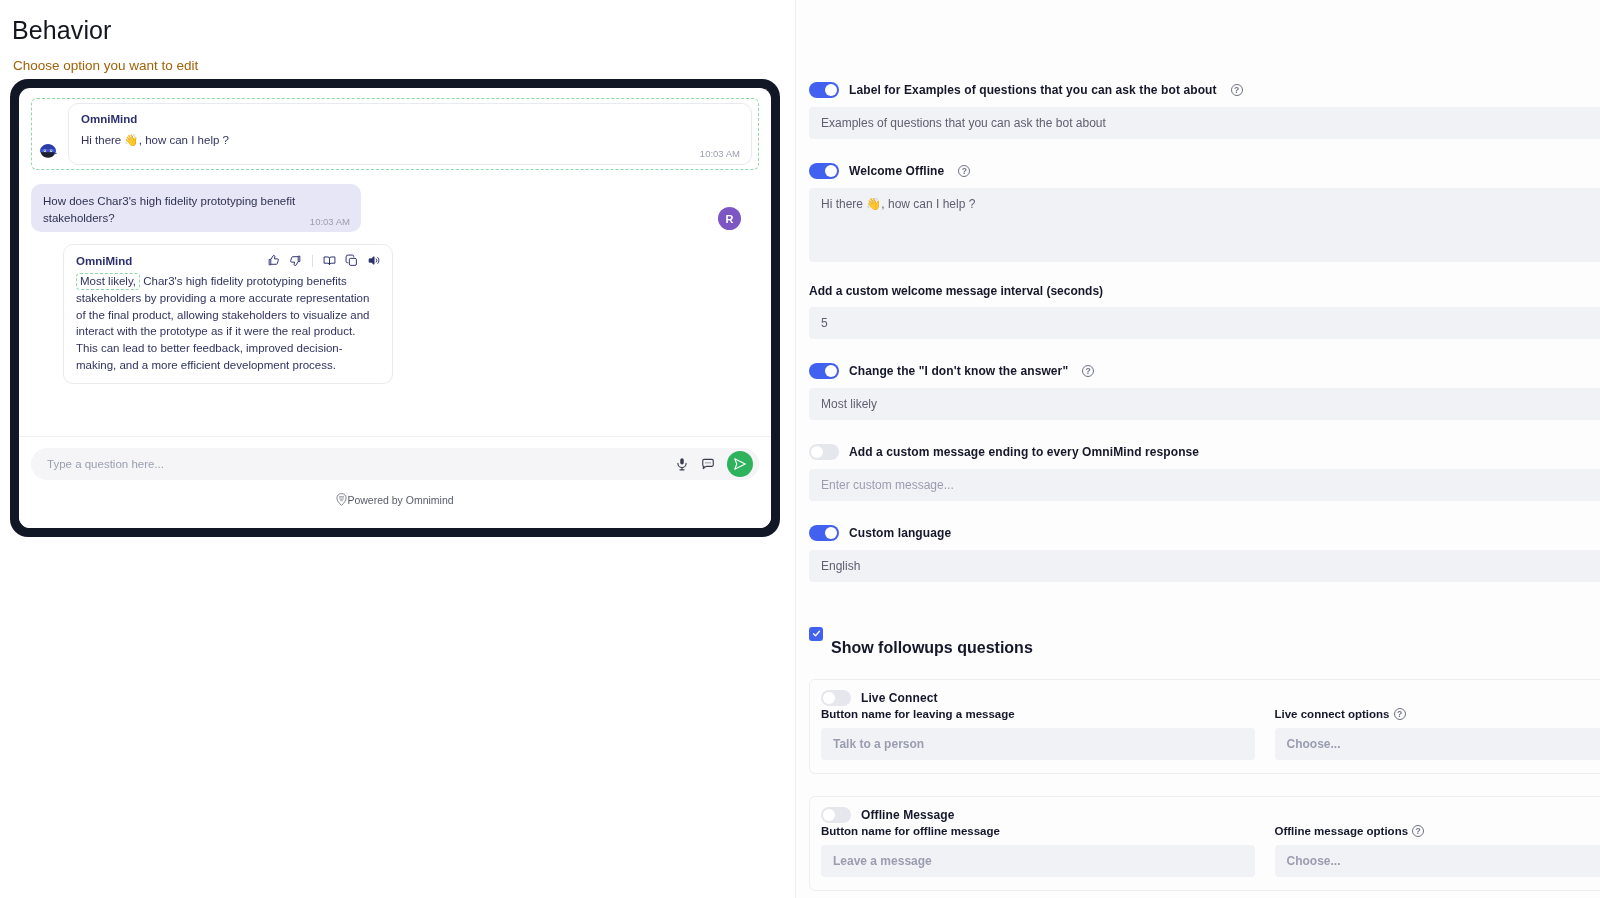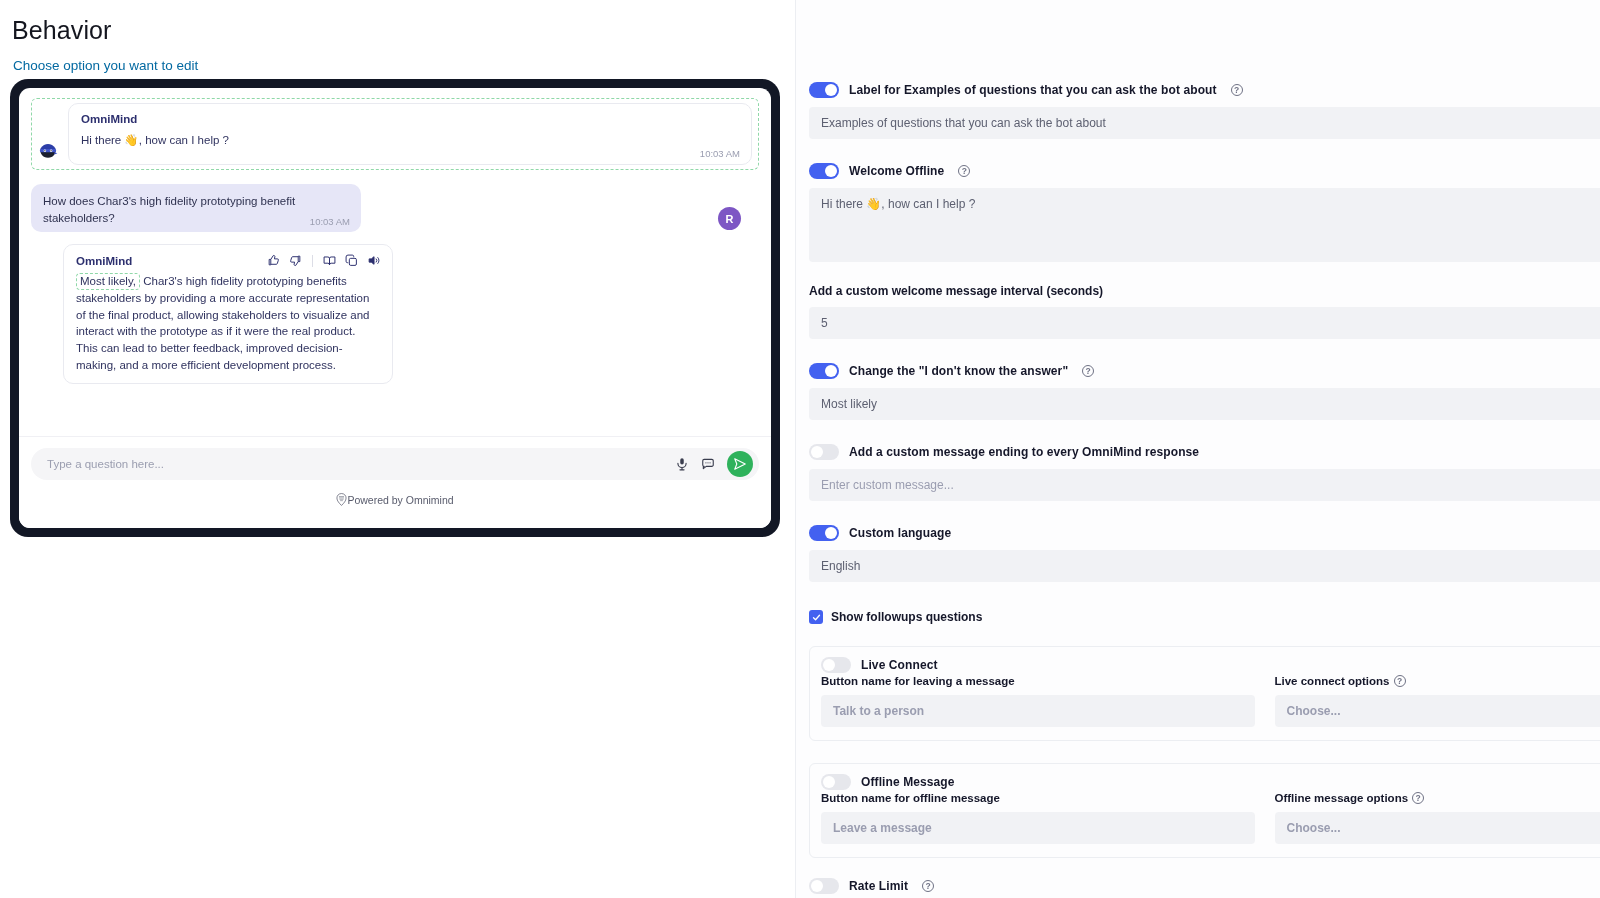--- a/index.html
+++ b/index.html
@@ -12,21 +12,21 @@
   }
   .page { position: relative; width: 1600px; height: 898px; }
 
   
   .hdr-title {
     position: absolute; left: 12px; top: 16px;
     font-size: 25px; font-weight: 500; letter-spacing: .1px; color: #14161f;
   }
   .hdr-sub {
     position: absolute; left: 13px; top: 58px;
-    font-size: 13.5px; color: #0369a1; font-weight: 400;
+    font-size: 13.5px; color: #a16207; font-weight: 400;
   }
 
   
   .preview-frame {
     position: absolute; left: 10px; top: 79px;
     width: 770px; height: 458px;
     background: #121725;
     border-radius: 18px;
     padding: 9px;
   }
@@ -173,21 +173,21 @@
           border-top:4px solid #b5b8c4; }
   .sec-label { font-size: 12px; font-weight: 600; color: #15172a; margin-top: 22px; }
   .gap-lg { margin-top: 24px; }
 
   .chk-row { display:flex; align-items:center; gap: 8px; margin-top: 28px; }
   .chk {
     width: 14px; height: 14px; border-radius: 3px; background:#4361f0;
     display:flex; align-items:center; justify-content:center; flex:0 0 auto;
   }
   .chk svg { display:block; }
-  .chk-label { font-size: 12px; font-weight: 600; color:#15172a; }
+  .chk-label { font-size: 16px; font-weight: 600; color:#15172a;margin-top:29px; }
 
   .card {
     margin-top: 22px; border: 1px solid #eceef2; border-radius: 6px;
     padding: 10px 11px 13px 11px;
   }
   .card .tog-row { margin-bottom: 2px; }
   .card .tog-label { font-weight: 700; }
   .two-col { display:flex; gap: 20px; margin-top: 0; }
   .col { flex: 1 1 0; min-width: 0; }
   .col-label { font-size: 11.5px; font-weight: 700; color: #15172a; }

